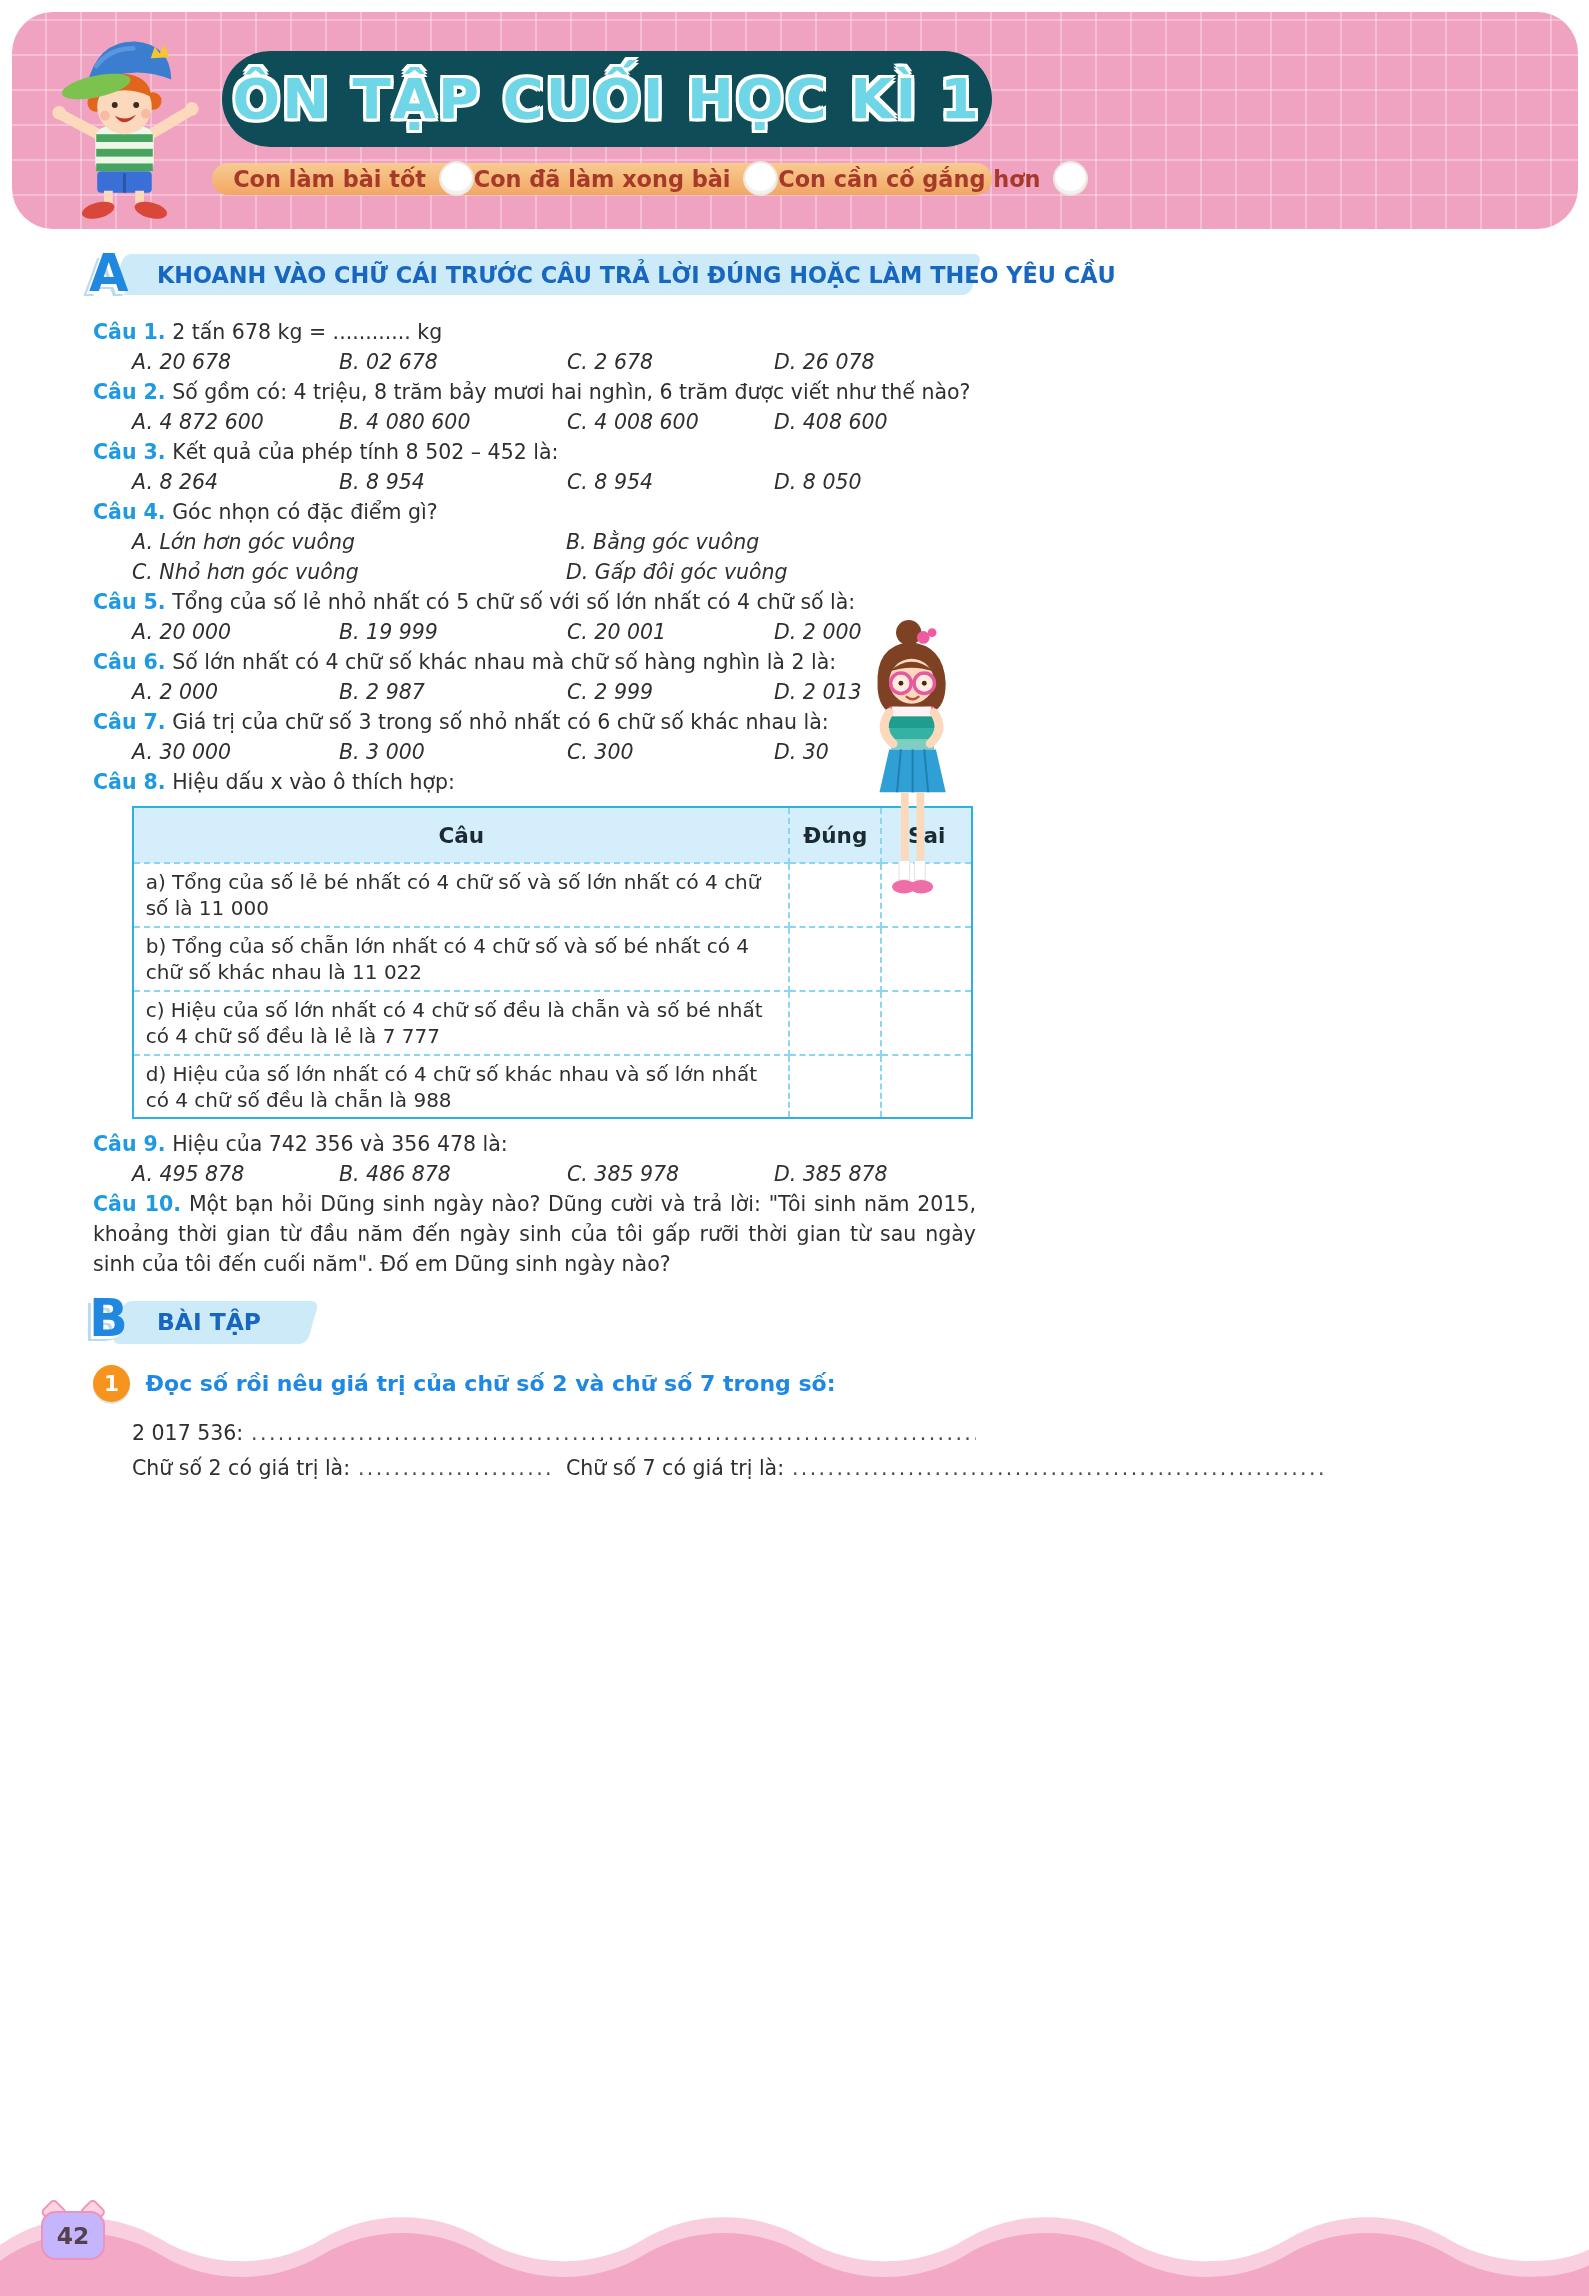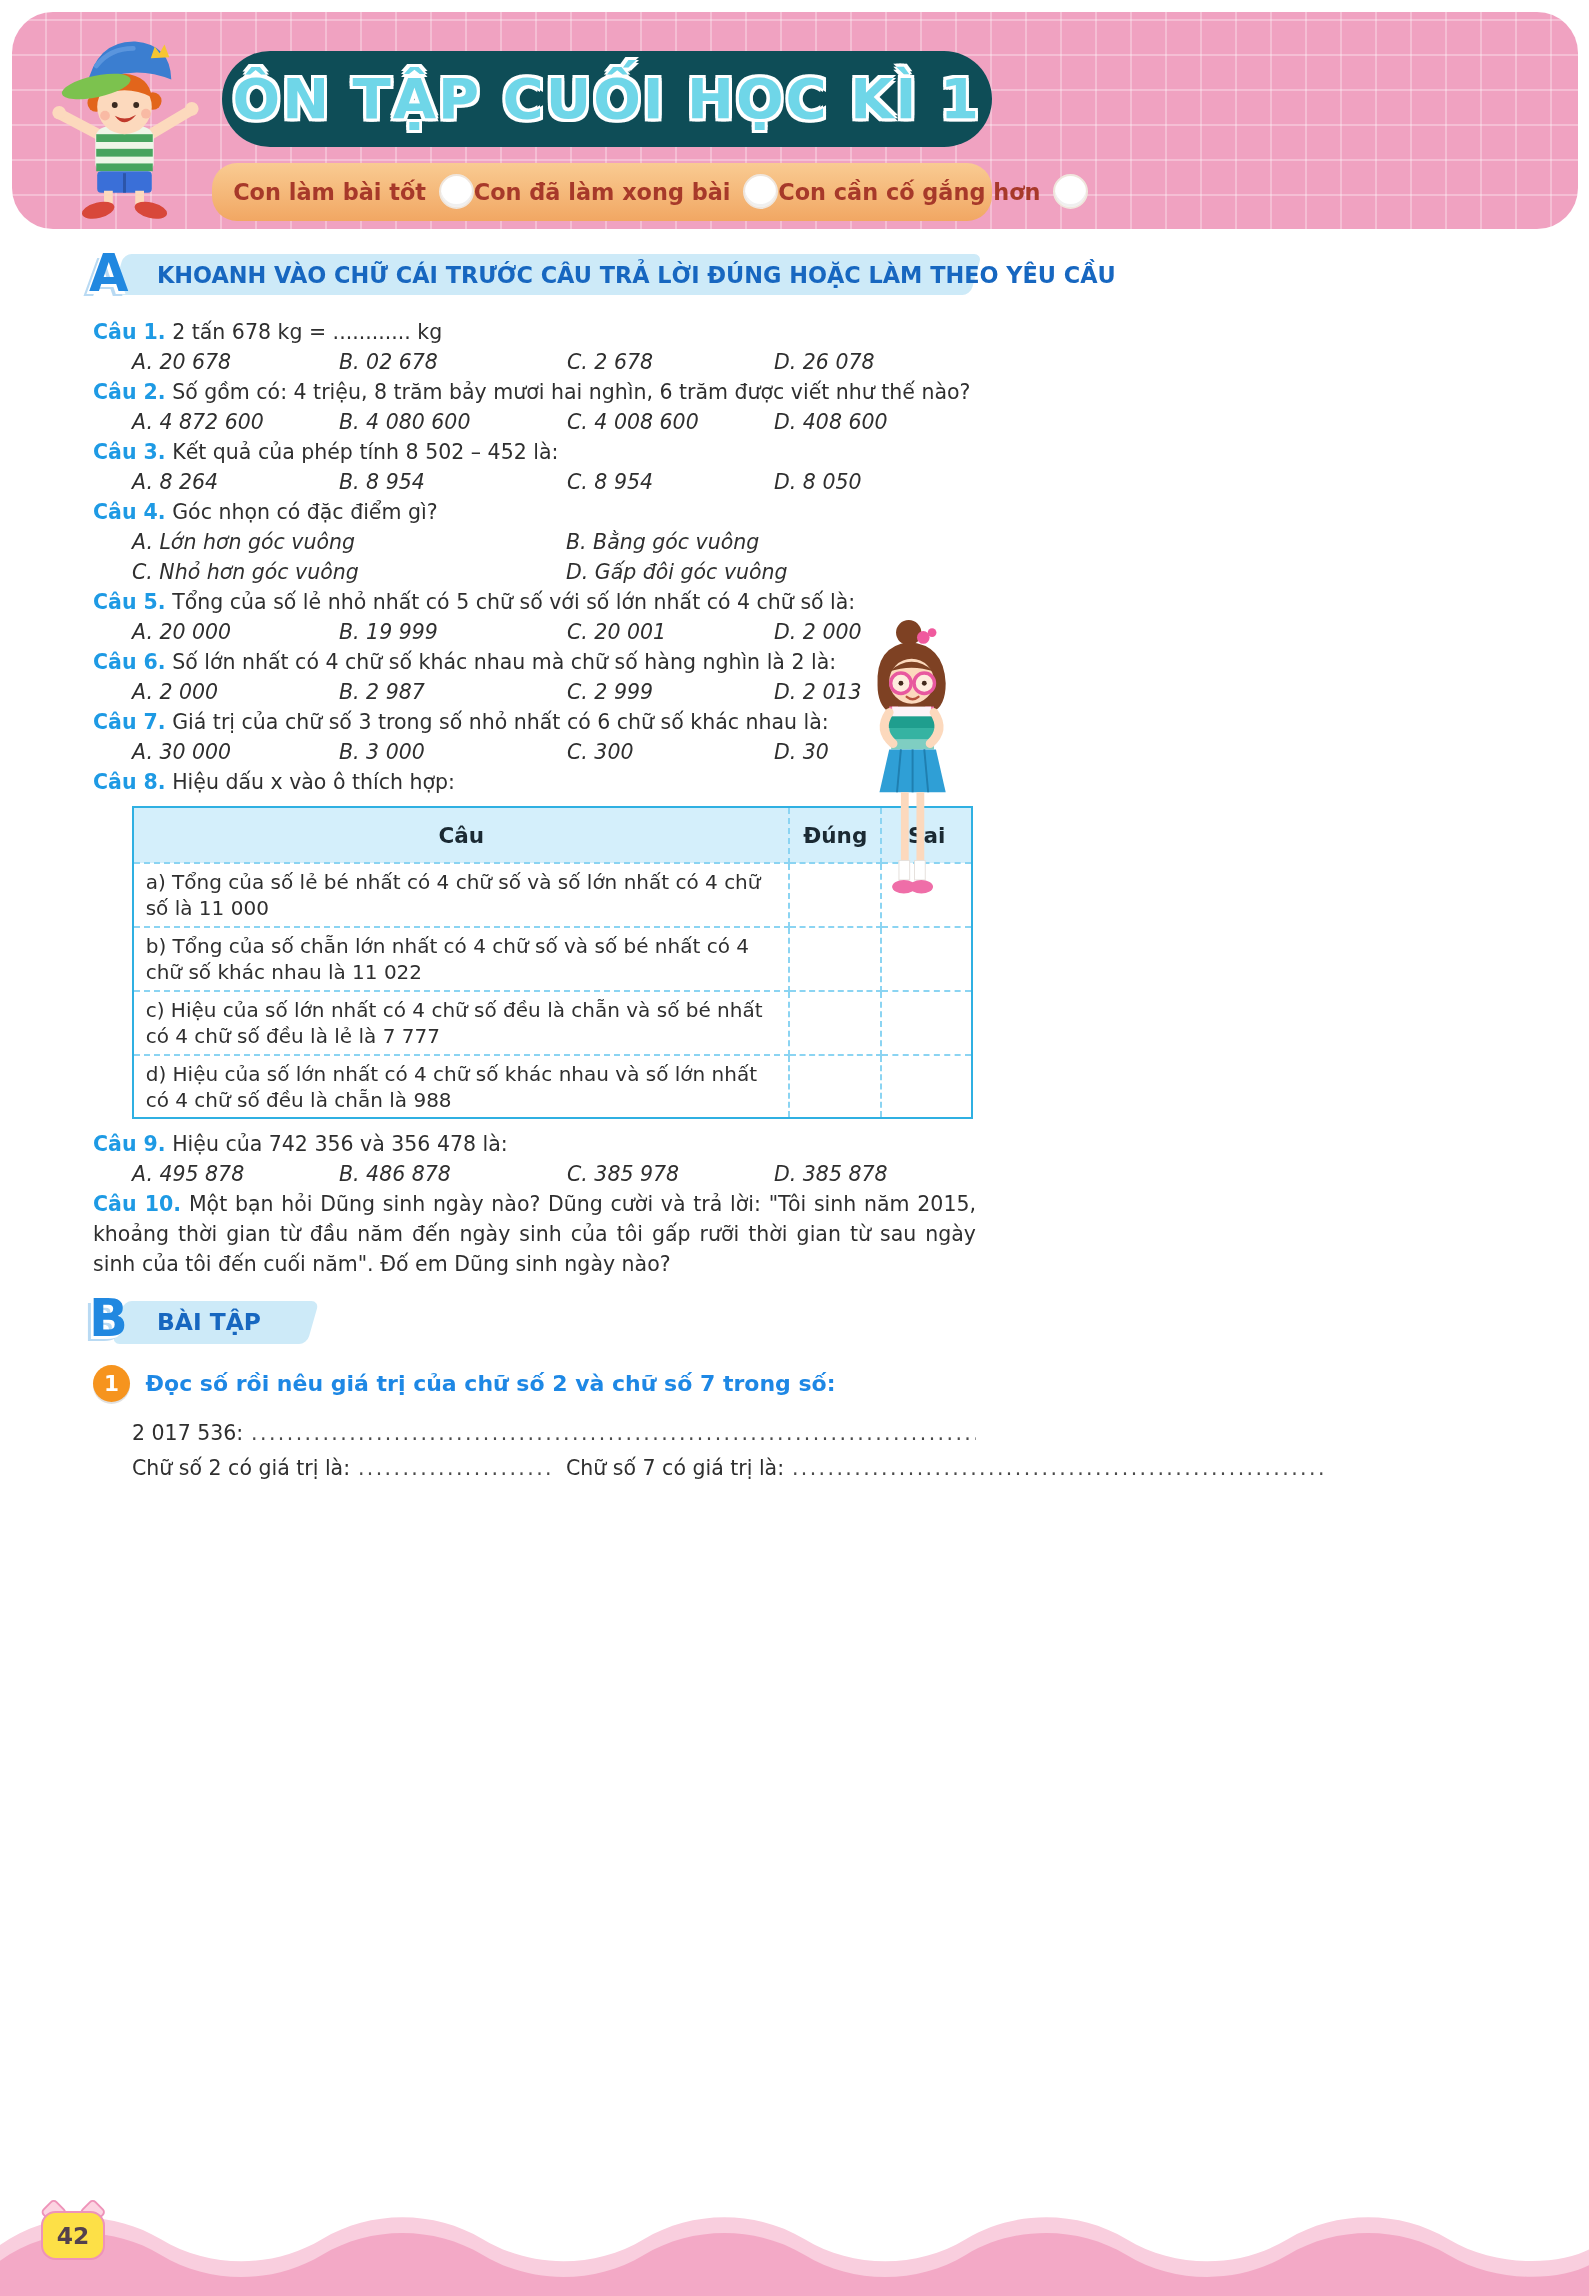--- a/index.html
+++ b/index.html
@@ -28,21 +28,21 @@
   }
   .title-box h1 {
     margin:5px; font-size:56px; font-weight:800; letter-spacing:2px;
     color:#6fd6e8;
     text-shadow:
       -2.9px -2.9px 0 #fff, 2.9px -2.9px 0 #fff, -2.9px 2.9px 0 #fff, 2.9px 2.9px 0 #fff,
       -2.9px 0 0 #fff, 2.9px 0 0 #fff, 0 -2.9px 0 #fff, 0 2.9px 0 #fff;
     white-space:nowrap;
   }
   .check-bar {
-    position:absolute; left:200px; top:151px; width:780px; height:58px;
+    position:absolute; left:200px; top:151px; width:780px; height:32px;
     background:linear-gradient(#f9cb92, #f1a763);
     border-radius:25px;
     display:flex; align-items:center; justify-content:space-between;
     padding:0 21.5px;
     text-align:center;
   }
   .check-item { display:flex; align-items:center; gap:12.7px; }
   .check-item .lbl { color:#a7392a; font-weight:bold; font-size:22.4px; white-space:nowrap; }
   .check-circle {
     width:35px; height:35px; border-radius:50%; background:#fff;
@@ -113,21 +113,21 @@
   
   .footer-wave { position:absolute; left:0; right:0; bottom:0; height:93px; }
   .page-badge { position:absolute; left:41px; bottom:37px; z-index:5; }
   .page-badge .ear {
     position:absolute; top:-8.8px; width:19.5px; height:19.5px;
     background:#fcd3e1; border:2.9px solid #ee93b9; border-radius:4.9px;
     transform:rotate(45deg);
   }
   .page-badge .ear.l { left:2.9px; } .page-badge .ear.r { right:2.9px; }
   .page-badge .bbody {
-    position:relative; width:64px; height:49px; background:#fde047;
+    position:relative; width:64px; height:49px; background:#c4b5fd;
     border:2.9px solid #ee93b9; border-radius:14.6px;
     display:flex; align-items:center; justify-content:center;
     font-weight:bold; font-size:23.4px; color:#53414d;
   }
 </style>
 </head>
 <body>
 
 <div class="page">
 

